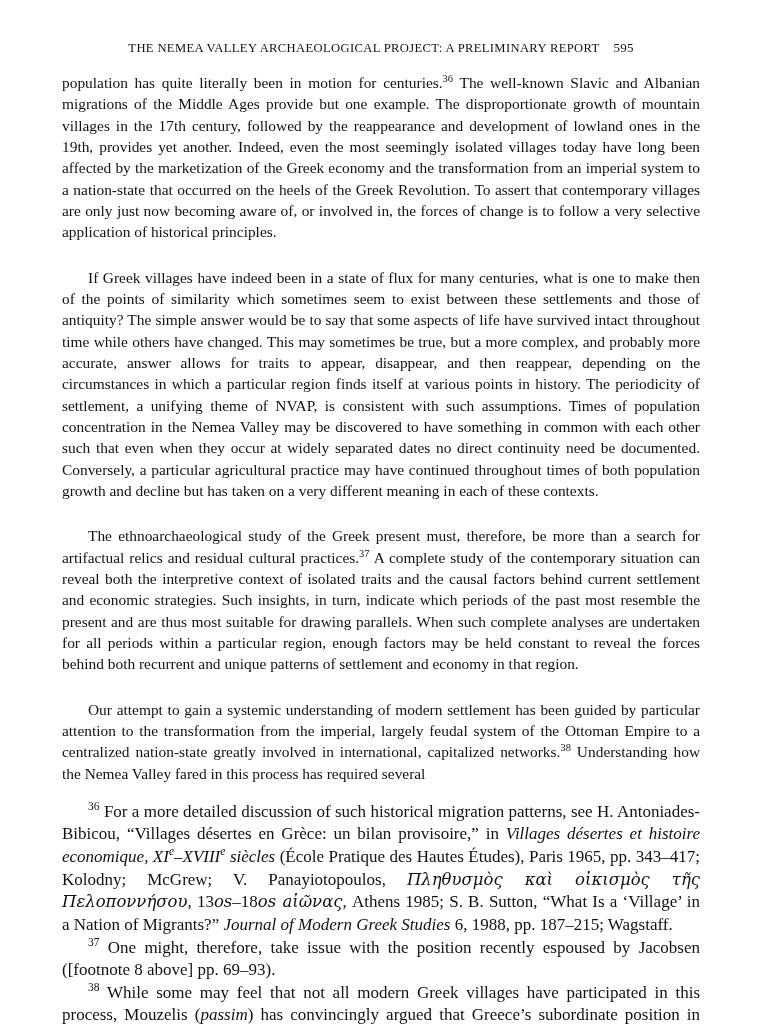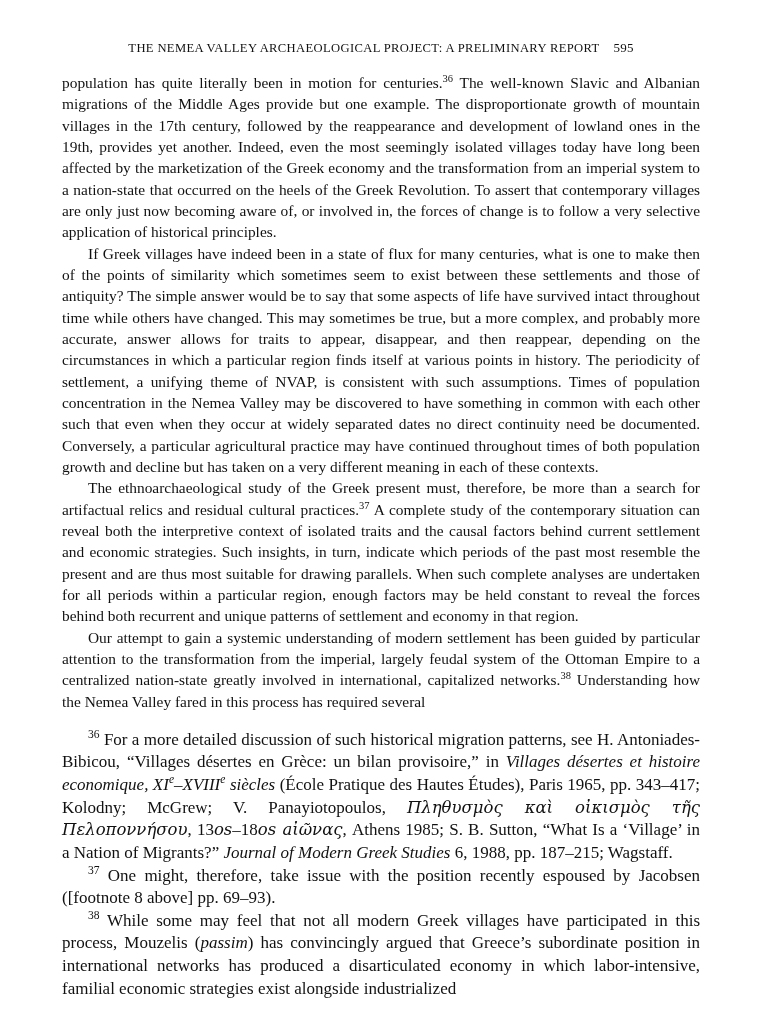--- a/index.html
+++ b/index.html
@@ -47,20 +47,21 @@
     text-justify: inter-word;
     hyphens: manual;
   }
   .body-text p {
     margin: 0;
     text-indent: 0;
     font-family: Liberation Serif, serif;
   }
   .body-text p.indent {
     text-indent: 26px;
+    margin-top: 24px;
   }
   sup {
     font-size: 0.68em;
     line-height: 0;
     vertical-align: super;
   }
   .notes {
     margin-top: 17px;
     font-size: 17px;
     line-height: 1.33;

